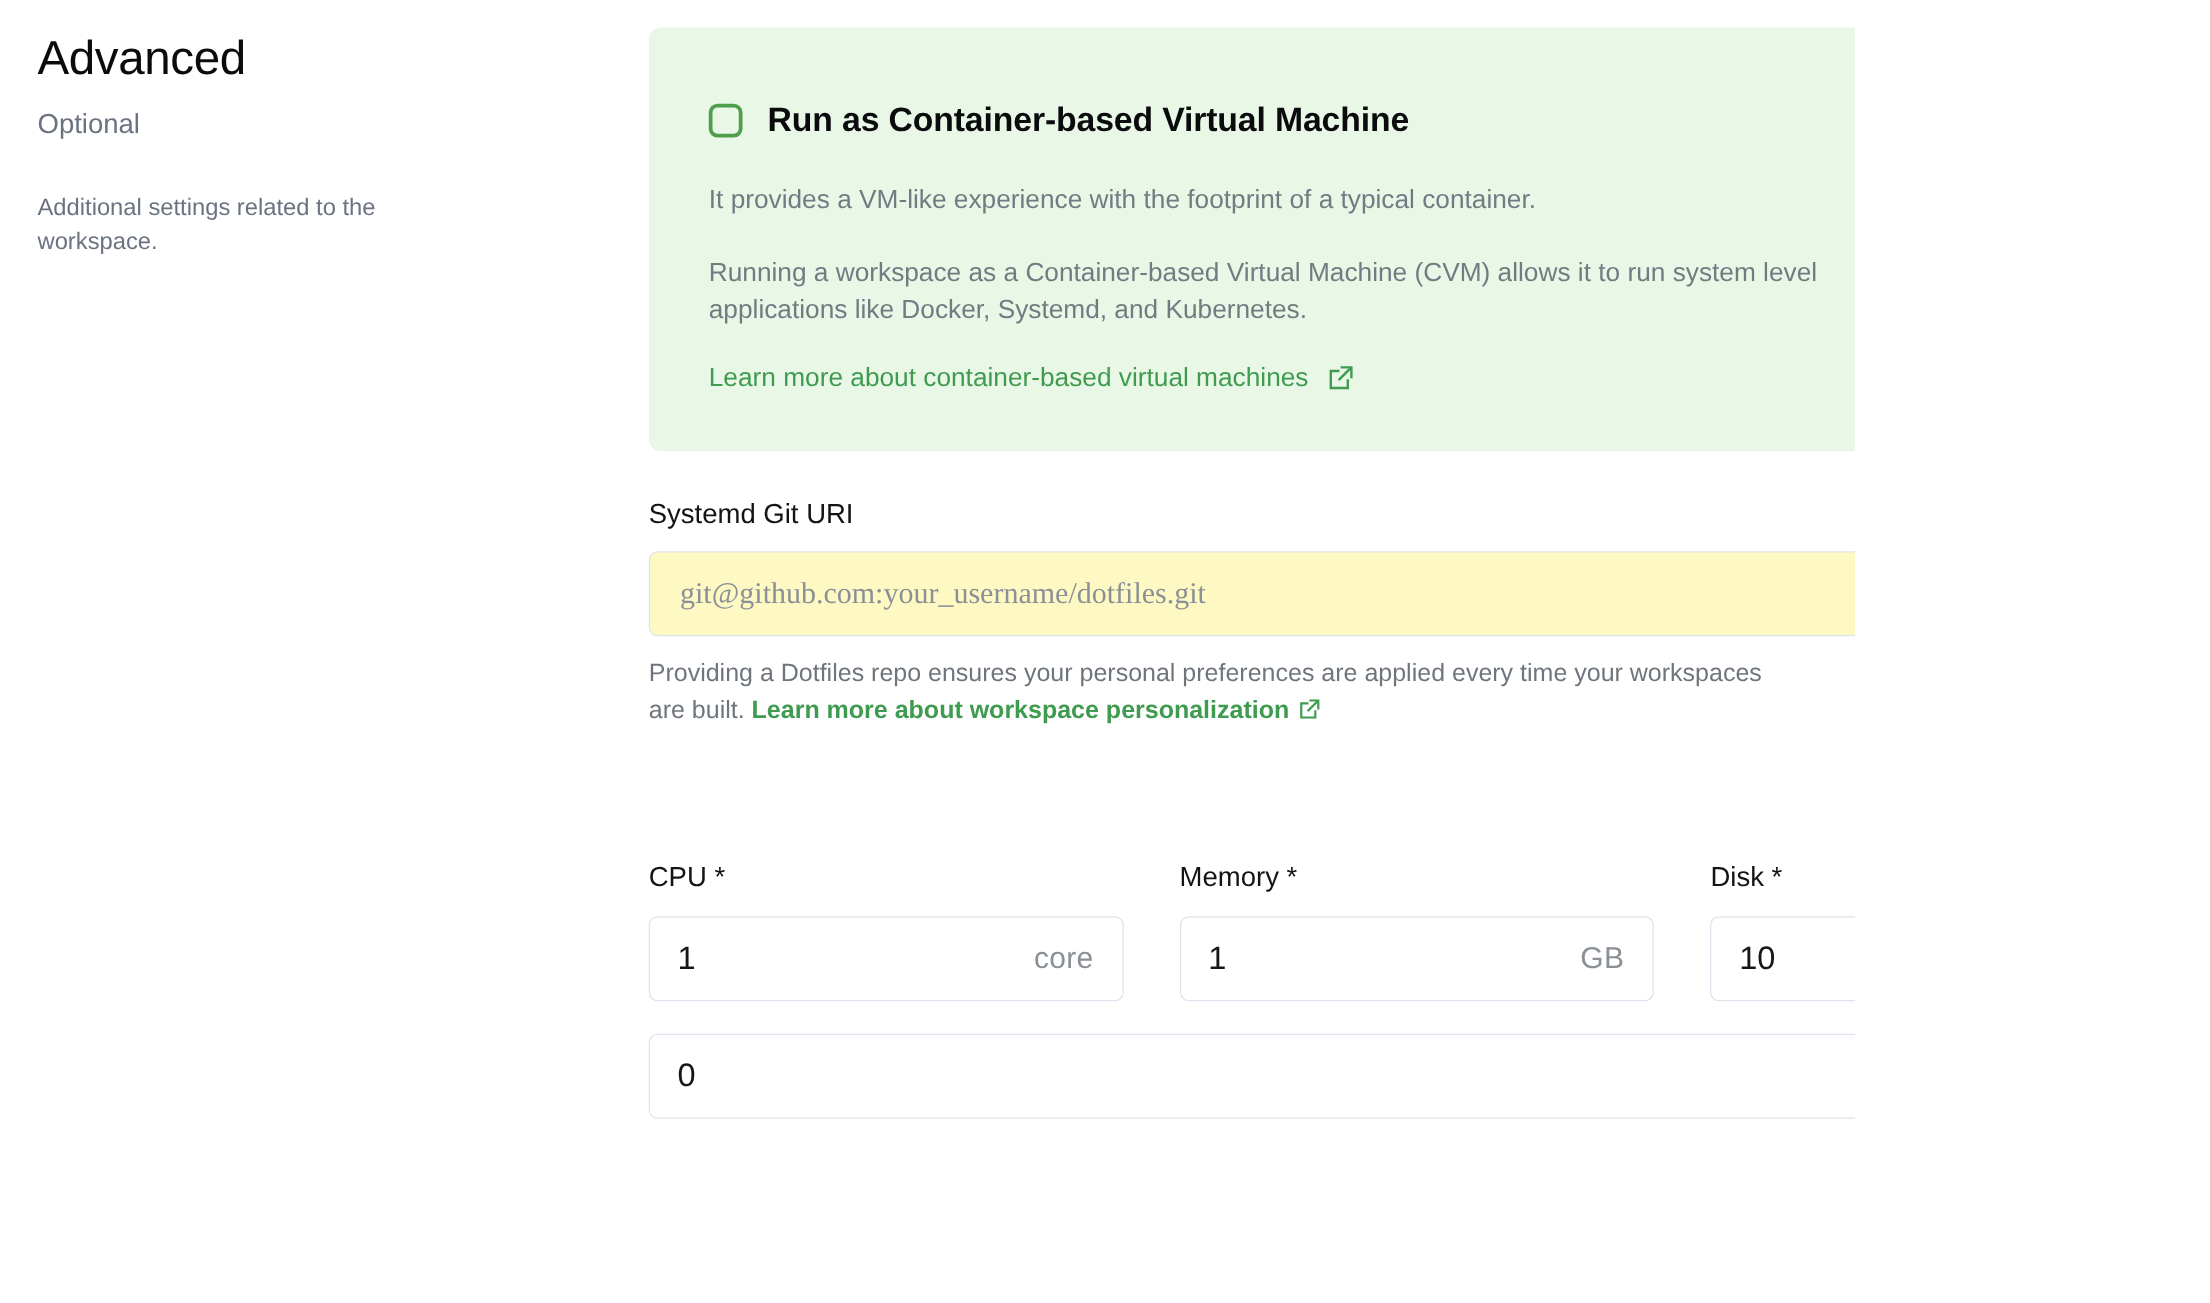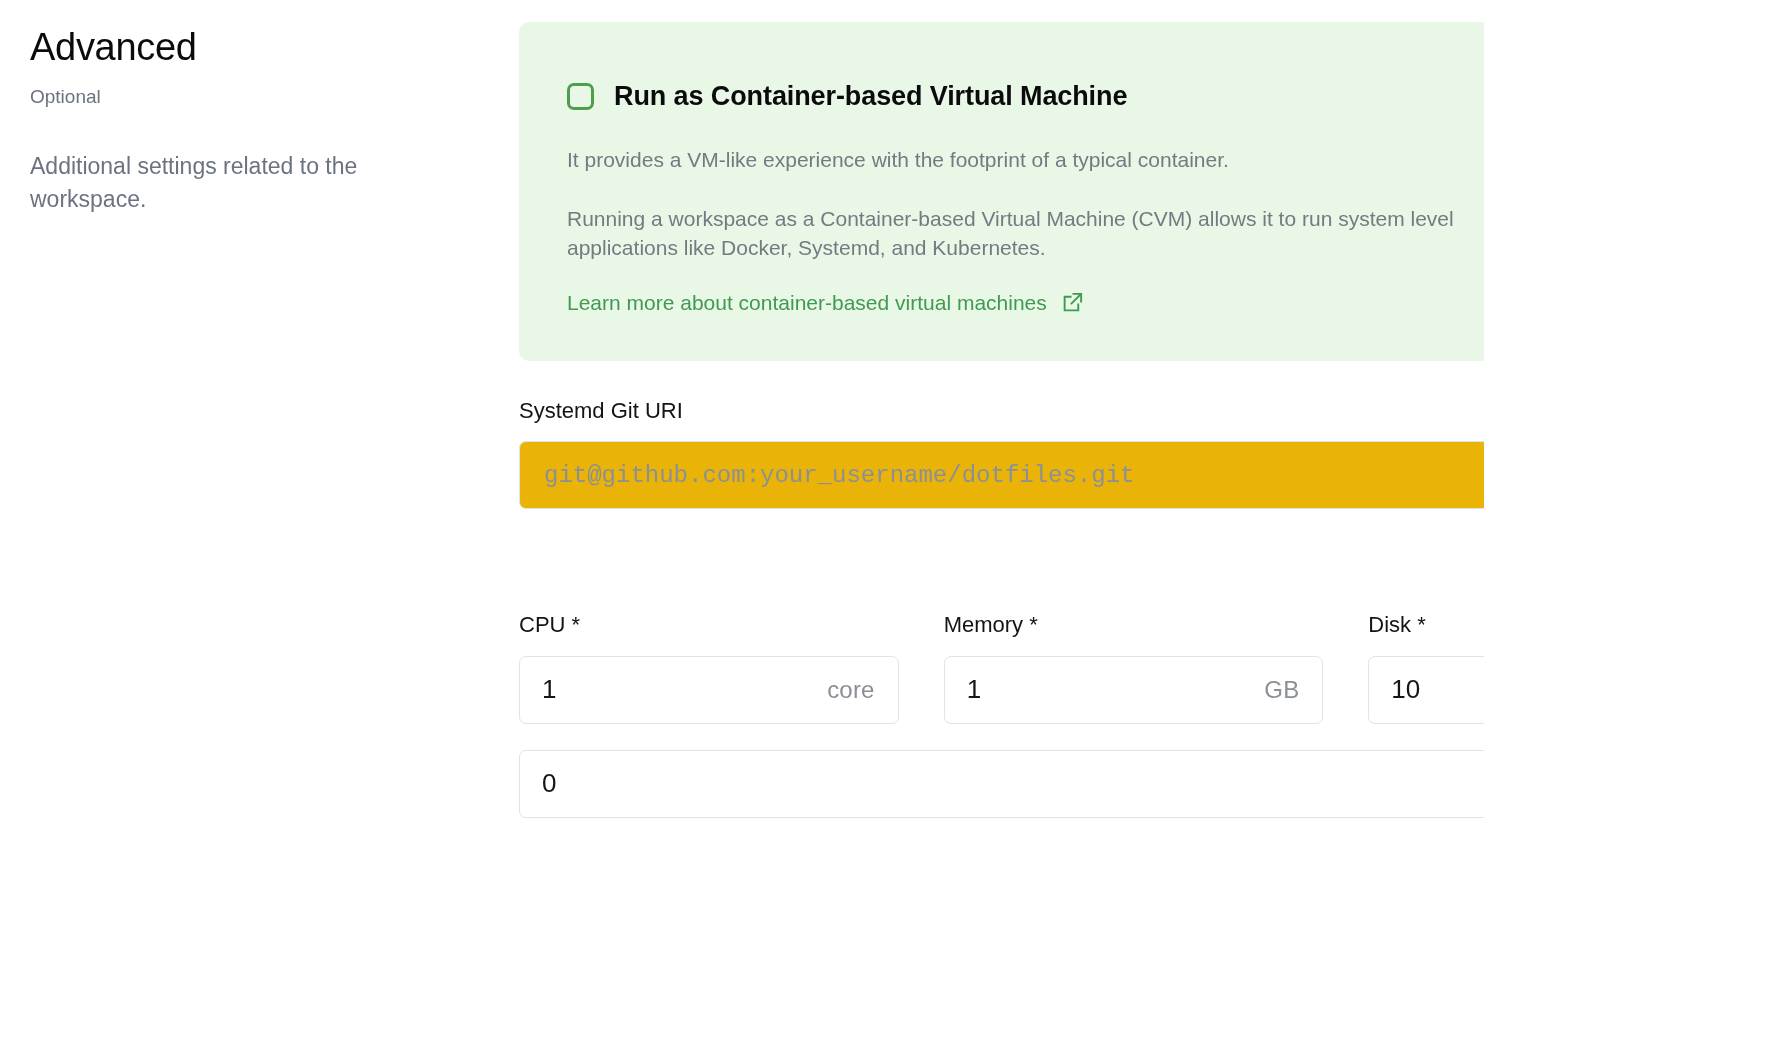--- a/index.html
+++ b/index.html
@@ -26,28 +26,28 @@
   }
   .section-title {
     font-size: 38px;
     font-weight: 400;
     color: #0b0b0d;
     line-height: 1.15;
     letter-spacing: -0.3px;
     margin: 0 0 16px 0;
   }
   .section-optional {
-    font-size: 19px;
+    font-size: 22px;
     font-weight: 400;
     color: #6b7280;
     line-height: 1.2;
     margin: 0 0 42px 0;
   }
   .section-desc {
-    font-size: 23px;
+    font-size: 19px;
     font-weight: 400;
     color: #6b7280;
     line-height: 1.42;
     margin: 0;
     max-width: 340px;
   }
 
   
   .right-col {
     position: absolute;
@@ -127,22 +127,22 @@
     font-weight: 400;
     line-height: 1.3;
     margin-bottom: 16px;
     display: block;
   }
   .text-input {
     width: 100%;
     height: 68px;
     border: 1.5px solid #dfe3ed;
     border-radius: 7px;
-    background: #eab308;
-    font-family: Liberation Mono, monospace;
+    background: #fef9c3;
+    font-family: Liberation Serif, serif;
     font-size: 24px;
     color: #1b1d20;
     padding: 0 24px;
     outline: none;
   }
   .text-input::placeholder { color: #8b9097; }
 
   .helper {
     margin-top: 16px;
     font-size: 20px;
@@ -232,20 +232,27 @@
             <path d="M20.2 3.8 L11 13"></path>
             <path d="M18 14v6.2H3.8V6H10"></path>
           </svg>
         </a>
       </div>
     </div>
 
     <div class="field-block">
       <label class="field-label">Systemd Git URI</label>
       <input class="text-input" type="text" placeholder="git@github.com:your_username/dotfiles.git" value="" style="">
+      <div class="helper">
+        <span>Providing a Dotfiles repo ensures your personal preferences are applied every time your workspaces are built. </span><a class="inline-link">Learn more about workspace personalization</a><span class="ext-icon-sm"><svg width="19" height="19" viewBox="0 0 24 24" fill="none" stroke="#3f9b50" stroke-width="2.2" stroke-linecap="square" aria-hidden="true">
+              <path d="M13 3h8v8"></path>
+              <path d="M20.2 3.8 L11 13"></path>
+              <path d="M18 14v6.2H3.8V6H10"></path>
+            </svg></span>
+      </div>
     </div>
 
     <div class="resource-row">
 
       <div class="resource-cell">
         <label class="field-label">CPU *</label>
         <div class="num-wrap">
           <input class="num-input" type="text" value="1" style="">
           <span class="num-suffix">core</span>
         </div>

